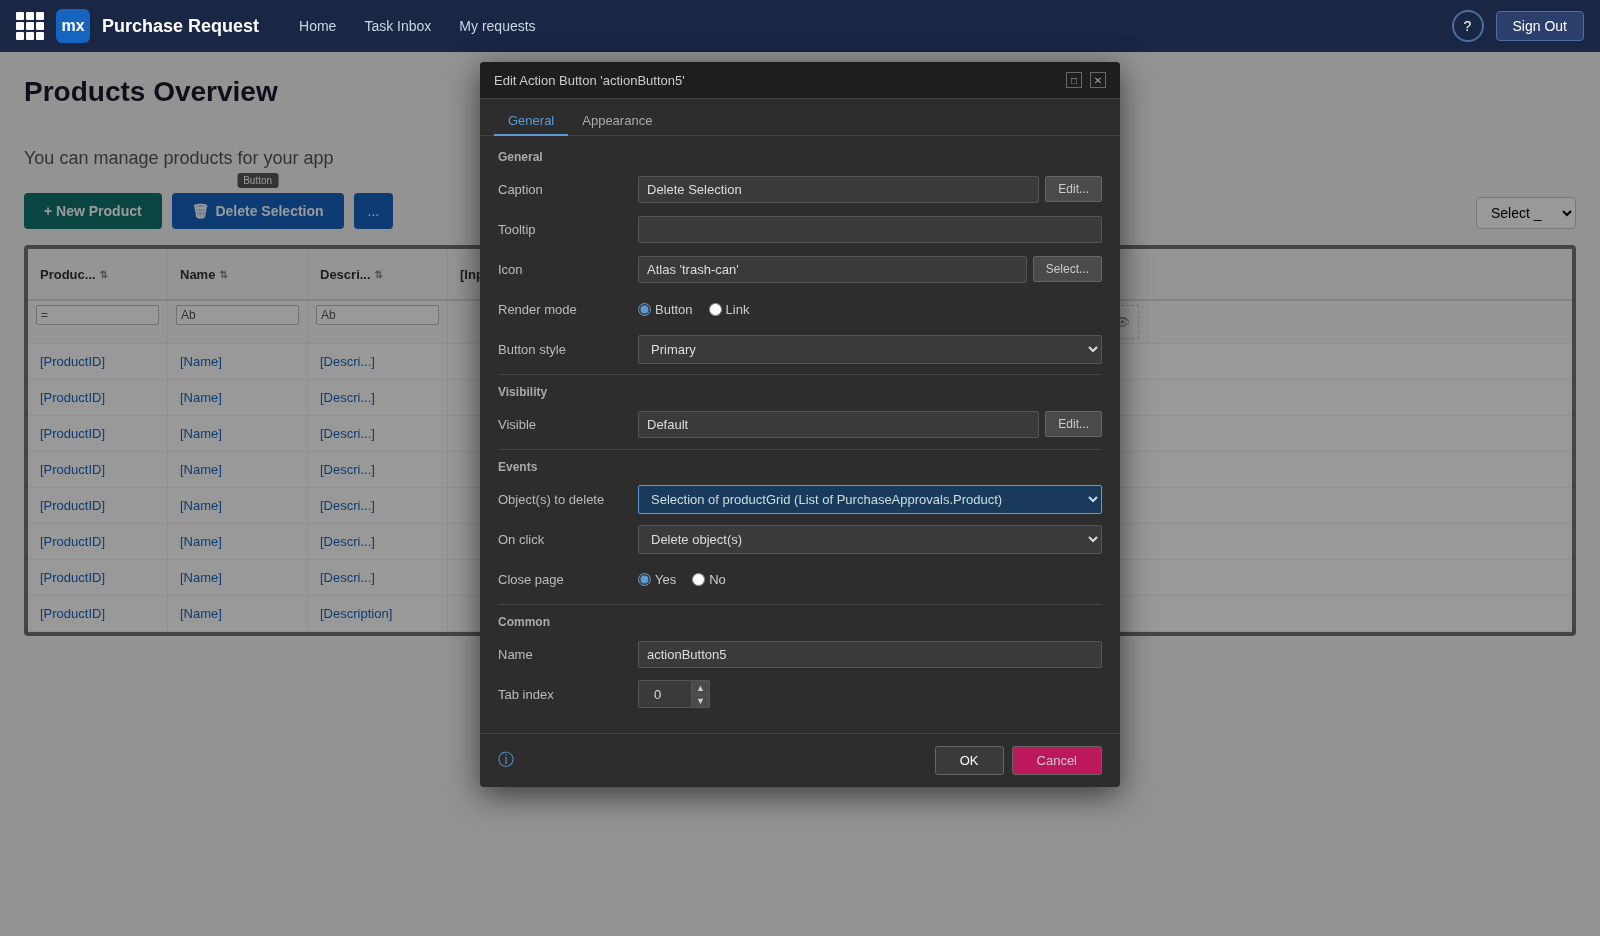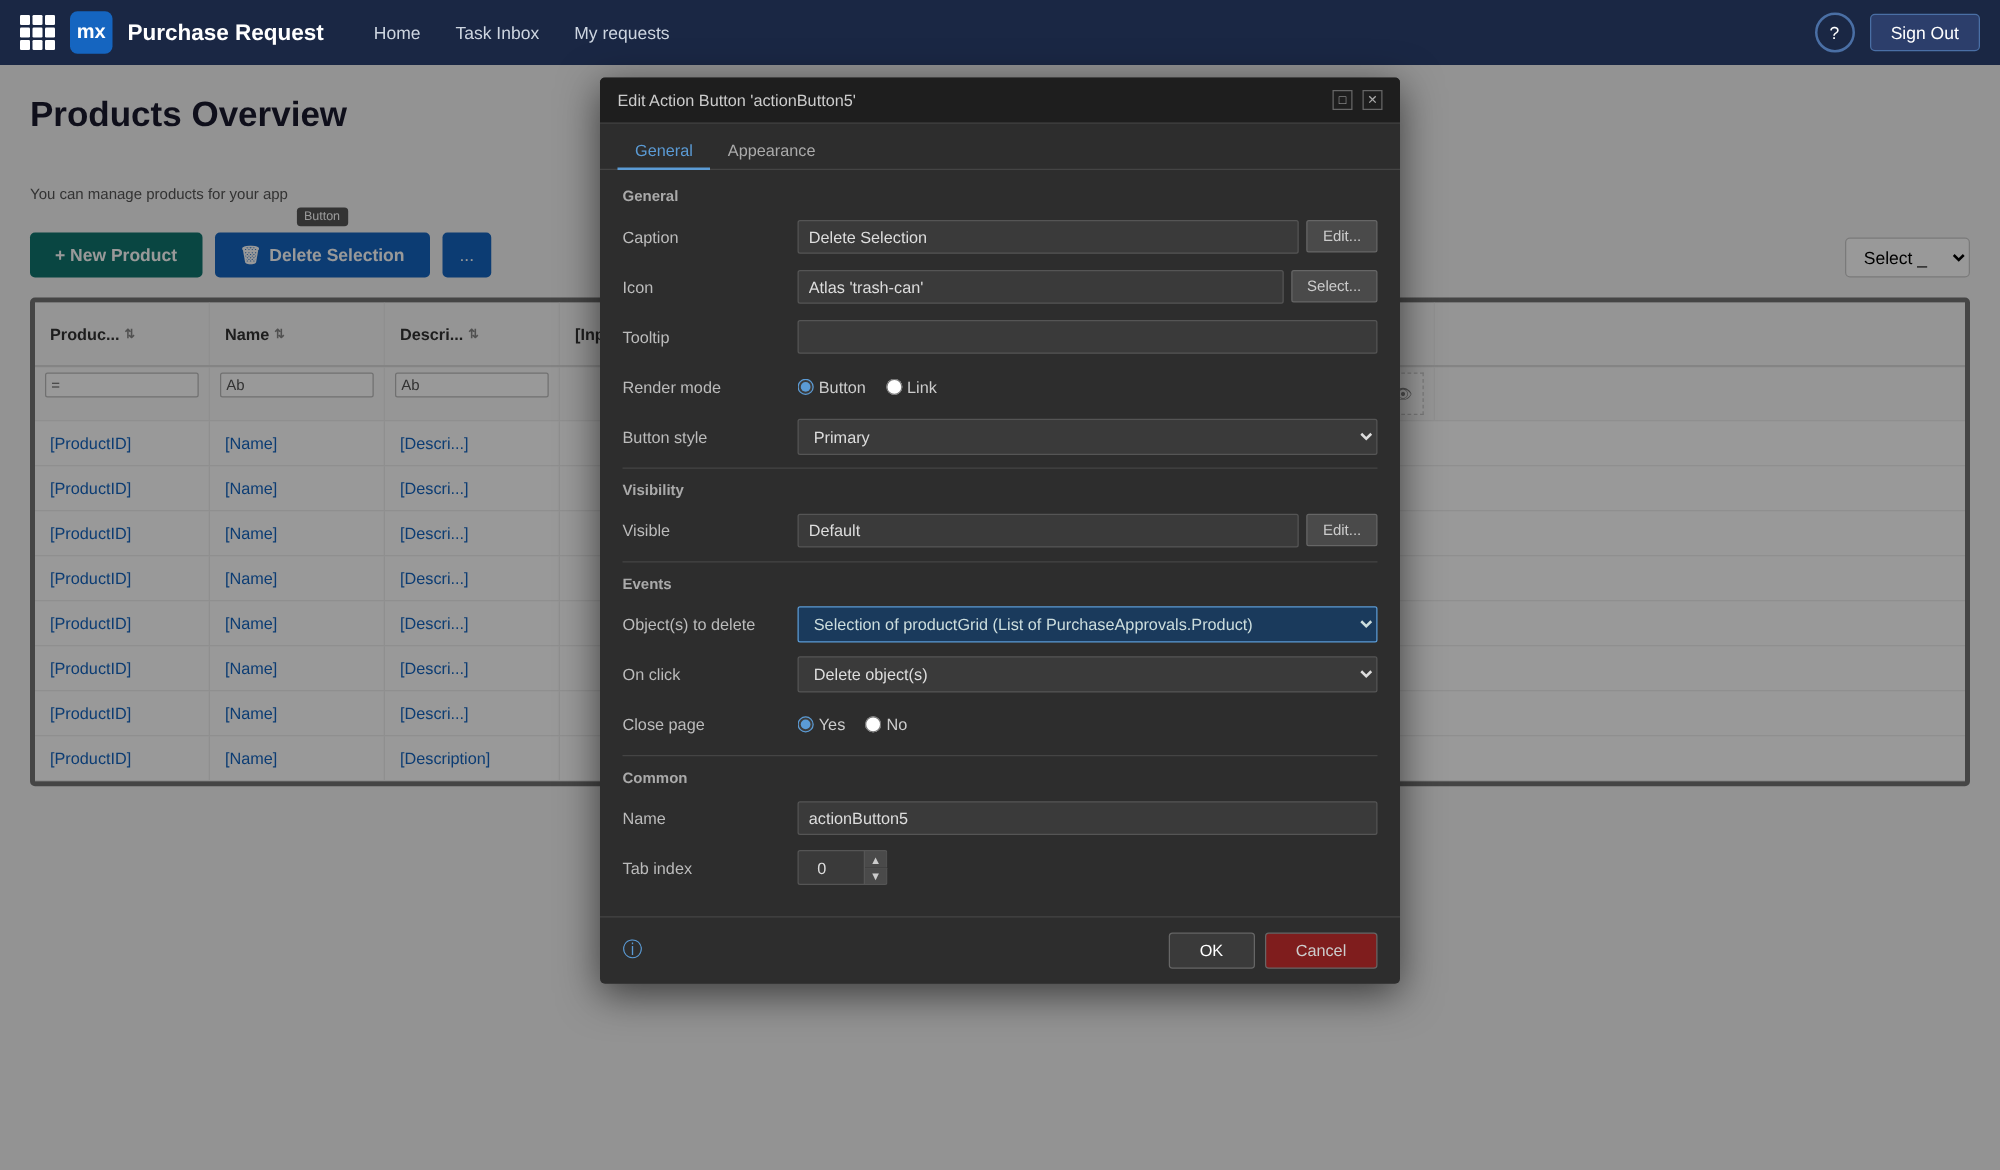--- a/index.html
+++ b/index.html
@@ -21,21 +21,21 @@
     .topnav-title { font-size: 18px; font-weight: 600; color: white; margin-right: 20px; }
     .topnav-link { color: #cdd5e0; font-size: 14px; cursor: pointer; padding: 4px 8px; text-decoration: none; }
     .spacer { flex: 1; }
     .topnav-help { width:32px; height:32px; border-radius:50%; border:2px solid #4a6fa5; display:flex; align-items:center; justify-content:center; color:white; font-size:14px; cursor:pointer; }
     .topnav-signout { background: #2c3e6b; border:1px solid #4a6fa5; color:white; padding:6px 16px; border-radius:4px; font-size:14px; cursor:pointer; }
 
     
     .main { padding: 24px 24px; background: #f5f5f5; min-height: calc(936px - 52px); position: relative; }
 
     .page-title { font-size: 28px; font-weight: 700; color: #1a1a2e; margin-bottom: 6px; }
-    .page-subtitle { font-size: 12px; color: #555; margin-bottom: 24px; margin-top: 40px; }
+    .page-subtitle { font-size: 18px; color: #555; margin-bottom: 24px; margin-top: 40px; }
 
     
     .toolbar { display: flex; align-items: flex-end; gap: 10px; margin-bottom: 16px; }
     .btn-new { background: #0f766e; color: white; border: none; padding: 10px 20px; border-radius: 4px; font-size: 14px; font-weight: 600; cursor: pointer; display:flex; align-items:center; gap:6px; }
     .btn-delete-wrapper { position: relative; }
     .btn-label-tag { position: absolute; top: -20px; left: 50%; transform: translateX(-50%); background: #555; color: white; font-size: 10px; padding: 2px 6px; border-radius: 3px; white-space: nowrap; }
     .btn-delete { background: #1565c0; color: white; border: none; padding: 10px 20px; border-radius: 4px; font-size: 14px; font-weight: 600; cursor: pointer; display:flex; align-items:center; gap:6px; }
     .btn-more { background: #1565c0; color: white; border: none; padding: 10px 14px; border-radius: 4px; font-size: 14px; cursor: pointer; }
 
     
@@ -128,21 +128,21 @@
     .spin-btns { display: flex; flex-direction: column; }
     .spin-btn { background: #4a4a4a; border: 1px solid #555; border-left: none; color: #ccc; font-size: 9px; cursor: pointer; width: 18px; height: 14px; display:flex; align-items:center; justify-content:center; }
     .spin-btn:first-child { border-radius: 0 2px 0 0; border-bottom: none; }
     .spin-btn:last-child { border-radius: 0 0 2px 0; }
 
     
     .dialog-footer { display: flex; justify-content: flex-end; align-items: center; gap: 8px; padding: 12px 18px; border-top: 1px solid #444; }
     .footer-help { color: #5b9bd5; font-size: 16px; margin-right: auto; cursor: pointer; }
     .footer-btn { padding: 6px 24px; font-size: 13px; border-radius: 3px; cursor: pointer; }
     .footer-btn-ok { background: #3a3a3a; border: 1px solid #666; color: #ffffff; }
-    .footer-btn-cancel { background: #7f1d1d; border: 1px solid #666; color: #ccc; }
+    .footer-btn-cancel { background: #be185d; border: 1px solid #666; color: #ccc; }
   </style>
 </head>
 <body>
 
 <nav class="topnav">
   <div class="topnav-grid">
     <span></span>
       <span></span>
       <span></span>
     <span></span>
@@ -379,31 +379,31 @@
 
         <div class="dialog-row">
           <div class="dialog-label">Caption</div>
           <div class="dialog-value dialog-input-group">
             <input class="dialog-input" value="Delete Selection" style="">
             <button class="dialog-btn">Edit...</button>
           </div>
         </div>
 
         <div class="dialog-row">
+          <div class="dialog-label">Tooltip</div>
+          <div class="dialog-value">
+            <input class="dialog-input" value="" style="">
+          </div>
+        </div>
+
+        <div class="dialog-row">
           <div class="dialog-label">Icon</div>
           <div class="dialog-value dialog-input-group">
             <input class="dialog-input" value="Atlas 'trash-can'" style="">
             <button class="dialog-btn">Select...</button>
-          </div>
-        </div>
-
-        <div class="dialog-row">
-          <div class="dialog-label">Tooltip</div>
-          <div class="dialog-value">
-            <input class="dialog-input" value="" style="">
           </div>
         </div>
 
         <div class="dialog-row">
           <div class="dialog-label">Render mode</div>
           <div class="dialog-value">
             <div class="radio-group">
               <label class="radio-option">
                 <input type="radio" name="renderMode" checked="" style="">
                 <span>Button</span>

